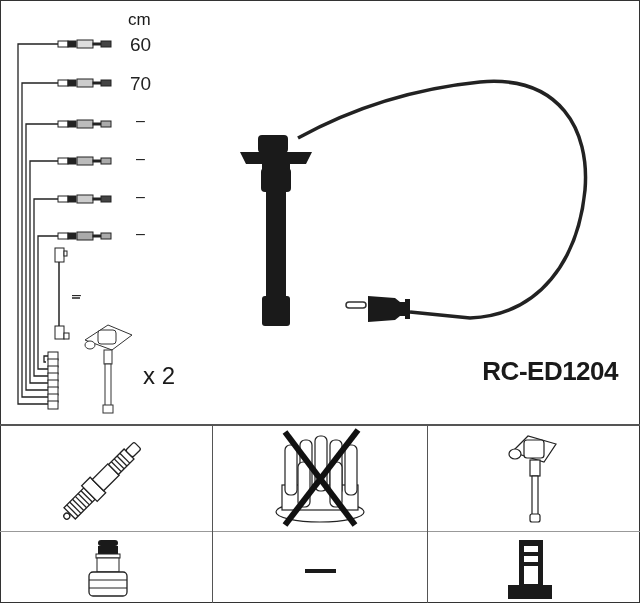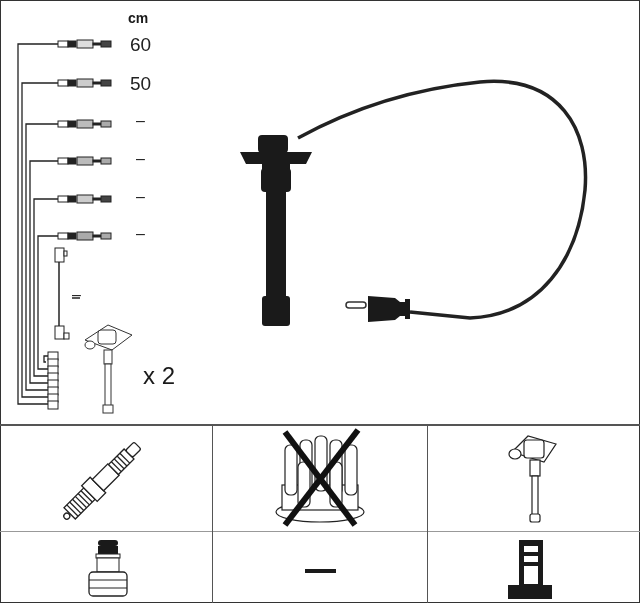--- a/index.html
+++ b/index.html
@@ -3,21 +3,21 @@
   <meta charset="utf-8">
   <style>
     html, body { margin: 0; padding: 0; background: #ffffff; }
     body { width: 640px; height: 603px; position: relative; overflow: hidden;
       font-family: "Liberation Sans", sans-serif; color: #1a1a1a; }
     .frame { position: absolute; left: 0; top: 0; width: 638px; height: 601px;
       border: 1px solid #333; box-sizing: content-box; }
     .top-panel { position: absolute; left: 0; top: 0; width: 640px; height: 424px; }
     .divider-h { position: absolute; background: #555; }
     .divider-v { position: absolute; background: #555; }
-    .unit { position: absolute; left: 128px; top: 10px; font-size: 14px; font-weight: bold; }
+    .unit { position: absolute; left: 128px; top: 10px; font-size: 17px; font-weight: normal; }
     .len { position: absolute; left: 130px; font-size: 19px; color: #222; }
     .dash { position: absolute; left: 136px; font-size: 16px; color: #222; }
     .qty { position: absolute; left: 143px; top: 362px; font-size: 24px; font-weight: normal; }
     .part-no { position: absolute; right: 22px; top: 356px; font-size: 26px; font-weight: bold; letter-spacing: -0.5px; }
     .stock-no { position: absolute; right: 22px; top: 393px; font-size: 19px; font-weight: bold; letter-spacing: -0.3px; }
     svg { position: absolute; left: 0; top: 0; }
   </style>
 </head>
 <body>
 
@@ -125,28 +125,29 @@
 
     <g>
       <rect x="346" y="302" width="20" height="6" rx="3" fill="#fff" stroke="#333" stroke-width="1.5"></rect>
       <path d="M368,296 L395,298 L400,302 L410,302 L410,316 L400,316 L395,320 L368,322 Z" fill="#1a1a1a"></path>
       <rect x="405" y="299" width="5" height="20" fill="#1a1a1a"></rect>
     </g>
   </svg>
 
   <span class="unit">cm</span>
   <span class="len" style="top:34px">60</span>
-  <span class="len" style="top:73px">50</span>
+  <span class="len" style="top:73px">70</span>
   <span class="dash" style="top:112px">–</span>
   <span class="dash" style="top:150px">–</span>
   <span class="dash" style="top:188px">–</span>
   <span class="dash" style="top:225px">–</span>
   <span class="dash" style="top:286px; left:72px">–</span>
 
   <span class="qty">x 2</span>
+  <span class="part-no">RC-ED1204</span>
 </div>
 
 <div class="divider-h" style="left:0; top:424px; width:640px; height:2px;"></div>
 <div class="divider-h" style="left:0; top:531px; width:640px; height:1px; background:#999;"></div>
 <div class="divider-v" style="left:212px; top:425px; width:1px; height:178px;"></div>
 <div class="divider-v" style="left:427px; top:425px; width:1px; height:178px;"></div>
 
 <svg width="640" height="603" style="pointer-events:none">
 
   <g transform="translate(105,478) rotate(-45)" fill="#fff" stroke="#222" stroke-width="1.3">

